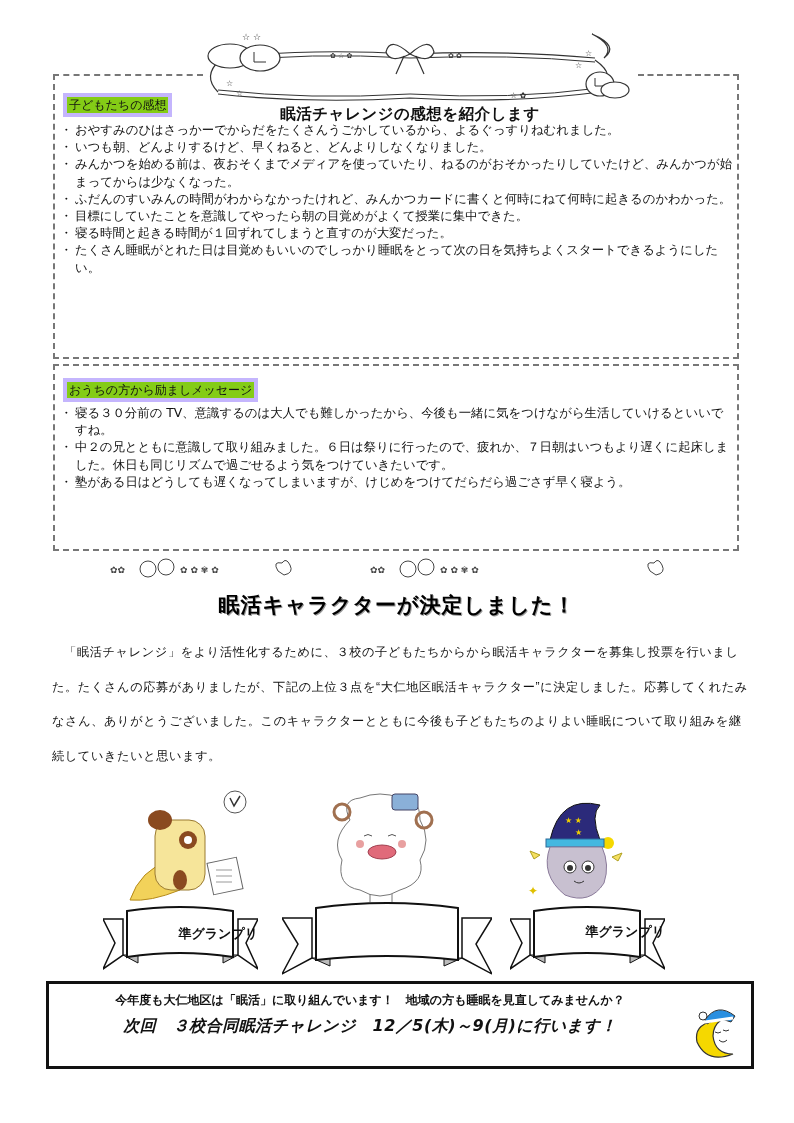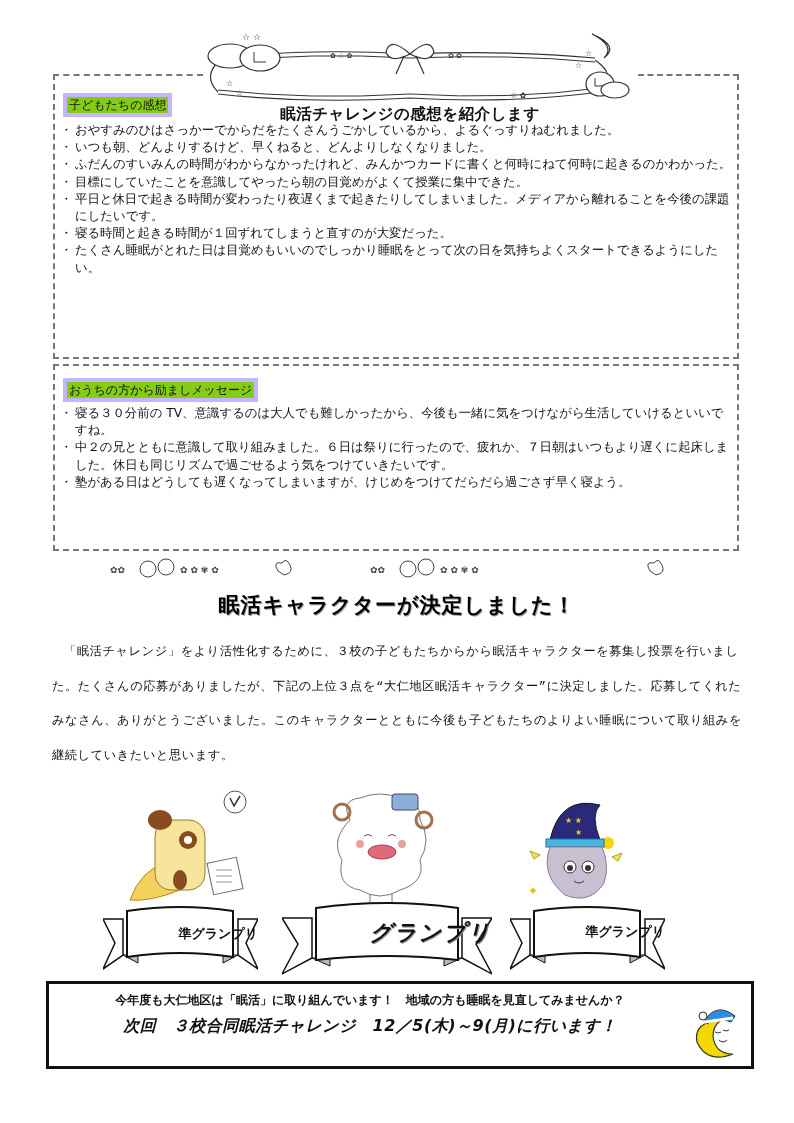--- a/index.html
+++ b/index.html
@@ -29,21 +29,21 @@
   .bl1 { top: 121px; }
   .bl2 { top: 404px; }
 
   
   .divider { position: absolute; left: 100px; top: 557px; width: 600px; height: 24px; }
 
   .section-title { position: absolute; left: 0; right: 0; top: 591px; text-align: center;
     font-size: 21px; font-weight: bold; letter-spacing: 1px; color: #000;
     text-shadow: 1px 1px 0 #999; }
 
-  .para { position: absolute; left: 52px; top: 635px; width: 700px; font-family: Liberation Mono, monospace;
+  .para { position: absolute; left: 52px; top: 635px; width: 700px; font-family: Liberation Sans, sans-serif;
     font-size: 12.2px; line-height: 34.5px; text-indent: 1em; letter-spacing: 0.6px; }
 
   
   .char { position: absolute; }
   .ribbon { position: absolute; }
   .ribbon-label { position: absolute; left: 0; right: 0; text-align: right; font-weight: bold; }
 
   
   .announce { position: absolute; left: 46px; top: 981px; width: 708px; height: 88px; border: 3px solid #111; }
   .ann1 { position: absolute; left: 0; right: 60px; top: 8px; text-align: center; font-size: 12px; font-weight: bold; }
@@ -86,23 +86,23 @@
   <div class="banner-title">眠活チャレンジの感想を紹介します</div>
 </div>
 
 <div class="box1-top-l"></div>
 <div class="box1-top-r"></div>
 <div class="dbox box1"></div>
 <div class="label-box lb1">子どもたちの感想</div>
 <ul class="bullets bl1">
   <li>おやすみのひはさっかーでからだをたくさんうごかしているから、よるぐっすりねむれました。</li>
   <li>いつも朝、どんよりするけど、早くねると、どんよりしなくなりました。</li>
+  <li>みんかつを始める前は、夜おそくまでメディアを使っていたり、ねるのがおそかったりしていたけど、みんかつが始まってからは少なくなった。</li>
   <li>ふだんのすいみんの時間がわからなかったけれど、みんかつカードに書くと何時にねて何時に起きるのかわかった。</li>
   <li>目標にしていたことを意識してやったら朝の目覚めがよくて授業に集中できた。</li>
-  <li>平日と休日で起きる時間が変わったり夜遅くまで起きたりしてしまいました。メディアから離れることを今後の課題にしたいです。</li>
   <li>寝る時間と起きる時間が１回ずれてしまうと直すのが大変だった。</li>
   <li>たくさん睡眠がとれた日は目覚めもいいのでしっかり睡眠をとって次の日を気持ちよくスタートできるようにしたい。</li>
 </ul>
 
 <div class="dbox box2"></div>
 <div class="label-box lb2">おうちの方から励ましメッセージ</div>
 <ul class="bullets bl2">
   <li>寝る３０分前の TV、意識するのは大人でも難しかったから、今後も一緒に気をつけながら生活していけるといいですね。</li>
   <li>中２の兄とともに意識して取り組みました。６日は祭りに行ったので、疲れか、７日朝はいつもより遅くに起床しました。休日も同じリズムで過ごせるよう気をつけていきたいです。</li>
   <li>塾がある日はどうしても遅くなってしまいますが、けじめをつけてだらだら過ごさず早く寝よう。</li>
@@ -178,21 +178,20 @@
   <div class="ribbon-label" style="top:20px;font-size:13px">準グランプリ</div>
 </div>
 <div class="ribbon" style="left:282px;top:900px;width:210px;height:75px">
   <svg width="210" height="75" viewBox="0 0 210 75" style="position:absolute;left:0;top:0">
     <polygon points="0,18 30,18 30,58 0,74 16,44" fill="#fff" stroke="#111" stroke-width="1.5"></polygon>
     <polygon points="210,18 180,18 180,58 210,74 194,44" fill="#fff" stroke="#111" stroke-width="1.5"></polygon>
     <polygon points="30,58 48,58 48,66" fill="#bbb" stroke="#111"></polygon>
     <polygon points="180,58 162,58 162,66" fill="#bbb" stroke="#111"></polygon>
     <path d="M34 8 Q105 -2 176 8 L176 60 Q105 52 34 60 Z" fill="#fff" stroke="#111" stroke-width="2"></path>
   </svg>
-  <div class="ribbon-label" style="top:18px;font-size:22px;font-style:italic;letter-spacing:2px;text-shadow:1px 1px 0 #888">グランプリ</div>
 </div>
 <div class="ribbon" style="left:510px;top:905px;width:155px;height:65px">
   <svg width="155" height="65" viewBox="0 0 155 65" style="position:absolute;left:0;top:0">
     <polygon points="0,14 20,14 20,50 0,64 12,38" fill="#fff" stroke="#111" stroke-width="1.5"></polygon>
     <polygon points="155,14 135,14 135,50 155,64 143,38" fill="#fff" stroke="#111" stroke-width="1.5"></polygon>
     <polygon points="20,50 35,50 35,58" fill="#bbb" stroke="#111"></polygon>
     <polygon points="135,50 120,50 120,58" fill="#bbb" stroke="#111"></polygon>
     <path d="M24 6 Q77 -2 130 6 L130 52 Q77 44 24 52 Z" fill="#fff" stroke="#111" stroke-width="2"></path>
   </svg>
   <div class="ribbon-label" style="top:18px;font-size:13px">準グランプリ</div>

